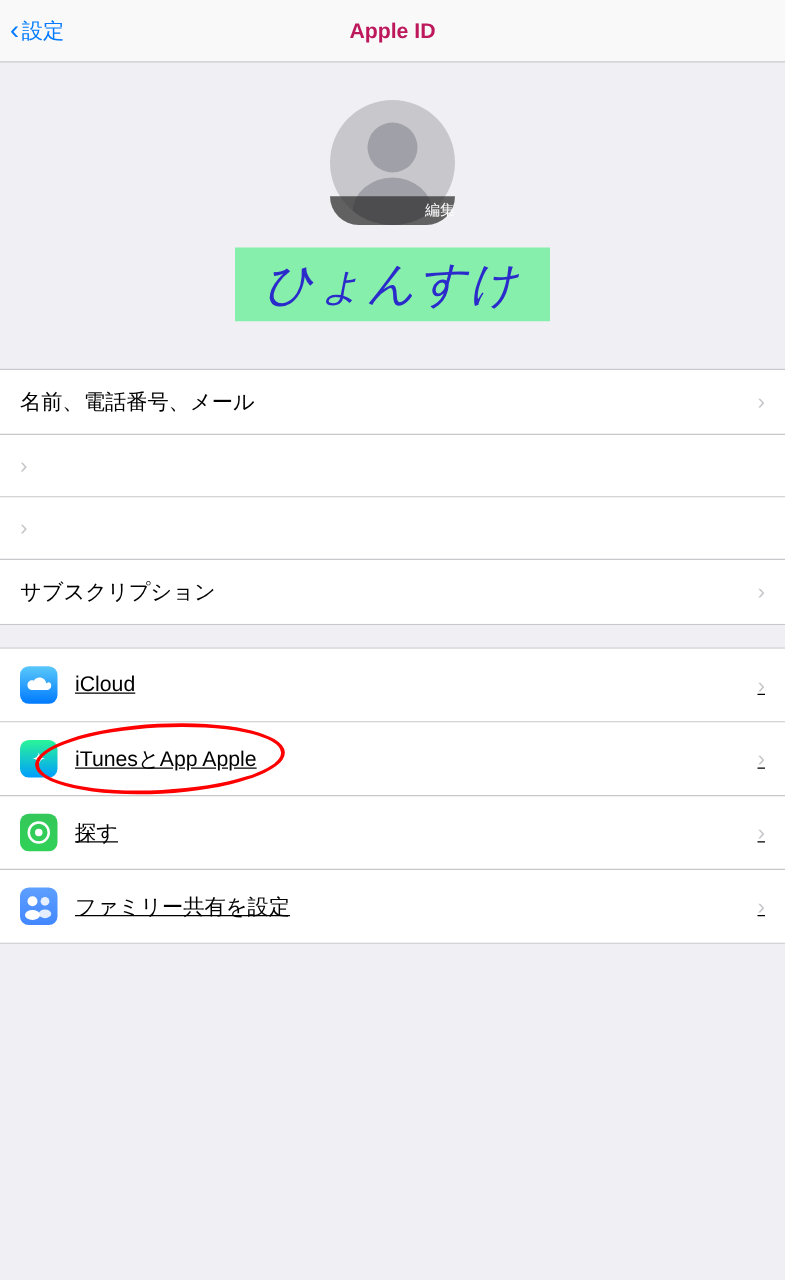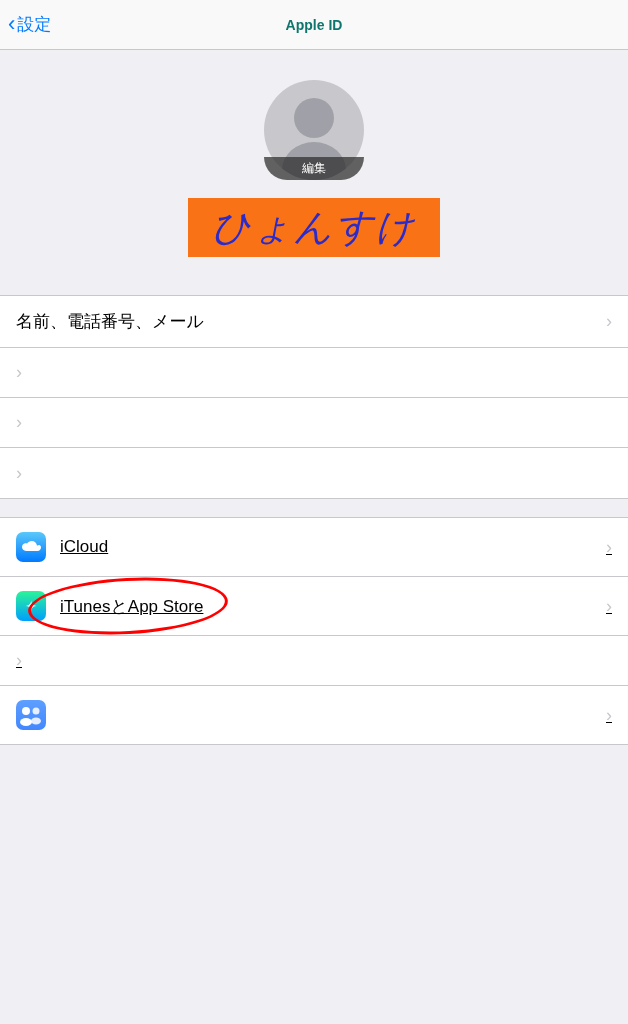--- a/index.html
+++ b/index.html
@@ -35,23 +35,23 @@
       gap: 2px;
     }
 
     .nav-back-chevron {
       font-size: 22px;
       line-height: 1;
       margin-top: -1px;
     }
 
     .nav-title {
-      font-size: 14px;
+      font-size: 17px;
       font-weight: 600;
-      color: #0f766e;
+      color: #be185d;
     }
 
     
     .profile-section {
       background: #efeff4;
       padding: 30px 20px 20px;
       display: flex;
       flex-direction: column;
       align-items: center;
     }
@@ -80,32 +80,32 @@
     }
 
     .avatar-edit-badge {
       position: absolute;
       bottom: 0;
       left: 0;
       right: 0;
       background: rgba(50,50,50,0.75);
       color: #fff;
       font-size: 12px;
-      text-align: center;
+      text-align: right;
       padding: 3px 0;
       border-radius: 0 0 50px 50px;
     }
 
     .user-name {
       font-size: 38px;
       color: #2b2bcc;
       font-family: "Comic Sans MS", cursive, sans-serif;
       font-style: italic;
       letter-spacing: 2px;
-      background: #f97316;
+      background: #86efac;
       padding: 4px 24px;
       margin-top: 10px;
     }
 
     
     .settings-group {
       background: white;
       border-top: 1px solid #c8c7cc;
       border-bottom: 1px solid #c8c7cc;
       margin-top: 18px;
@@ -241,20 +241,23 @@
     </div>
     <span class="row-chevron">›</span>
   </div>
   <div class="settings-row">
     <span class="row-chevron">›</span>
   </div>
   <div class="settings-row">
     <span class="row-chevron">›</span>
   </div>
   <div class="settings-row">
+    <div class="settings-row-left">
+      <span class="row-label">サブスクリプション</span>
+    </div>
     <span class="row-chevron">›</span>
   </div>
 </div>
 
 <div class="settings-group service-group">
 
   <div class="settings-row">
     <div class="settings-row-left">
       <div class="row-icon icon-icloud">
         <svg width="22" height="16" viewBox="0 0 22 16" fill="white">
@@ -267,35 +270,45 @@
   </div>
 
   <div class="settings-row itunes-row">
     <div class="red-circle-annotation"></div>
     <div class="settings-row-left">
       <div class="row-icon icon-appstore">
         <svg width="20" height="20" viewBox="0 0 20 20" fill="white">
           <text x="10" y="15" text-anchor="middle" font-size="14" font-family="sans-serif" fill="white">✦</text>
         </svg>
       </div>
-      <span class="row-label">iTunesとApp Store</span>
-    </div>
-    <span class="row-chevron">›</span>
-  </div>
-
-  <div class="settings-row">
+      <span class="row-label">iTunesとApp Apple</span>
+    </div>
+    <span class="row-chevron">›</span>
+  </div>
+
+  <div class="settings-row">
+    <div class="settings-row-left">
+      <div class="row-icon icon-findmy">
+        <svg width="22" height="22" viewBox="0 0 22 22" fill="white">
+          <circle cx="11" cy="11" r="8" fill="none" stroke="white" stroke-width="2"></circle>
+          <circle cx="11" cy="11" r="3" fill="white"></circle>
+        </svg>
+      </div>
+      <span class="row-label">探す</span>
+    </div>
     <span class="row-chevron">›</span>
   </div>
 
   <div class="settings-row">
     <div class="settings-row-left">
       <div class="row-icon icon-family">
         <svg width="26" height="22" viewBox="0 0 26 22" fill="white">
           <circle cx="8" cy="7" r="4" fill="white"></circle>
           <ellipse cx="8" cy="18" rx="6" ry="4" fill="white"></ellipse>
           <circle cx="18" cy="7" r="3.5" fill="white" opacity="0.85"></circle>
           <ellipse cx="18" cy="17" rx="5" ry="3.5" fill="white" opacity="0.85"></ellipse>
         </svg>
       </div>
+      <span class="row-label">ファミリー共有を設定</span>
     </div>
     <span class="row-chevron">›</span>
   </div>
 </div>
 
 </body></html>

